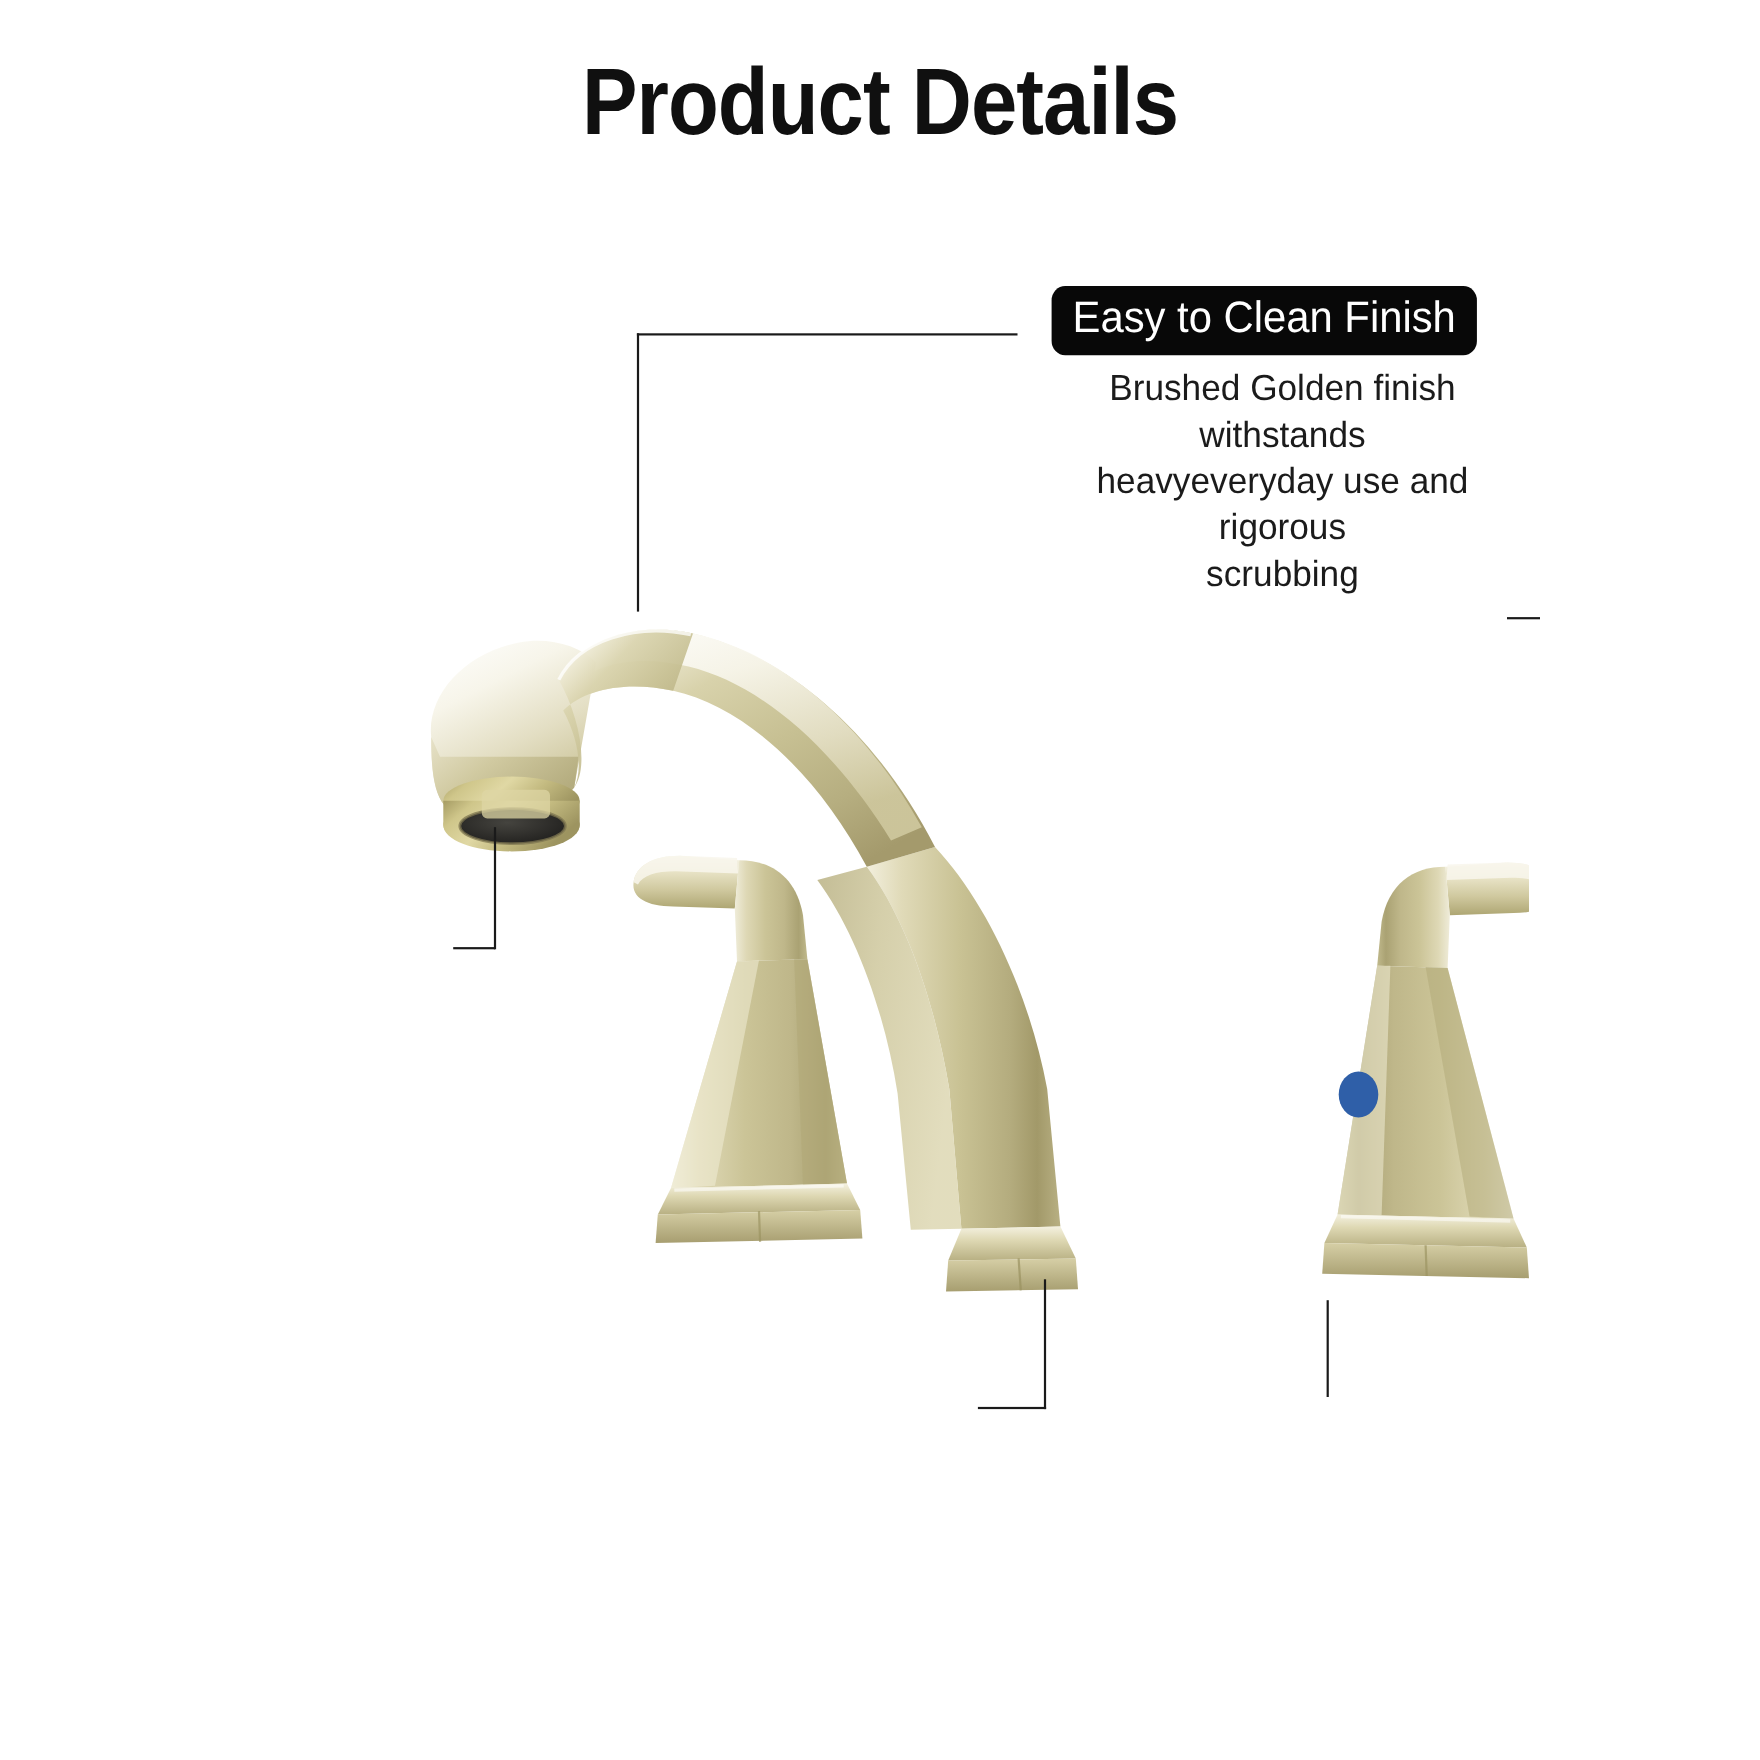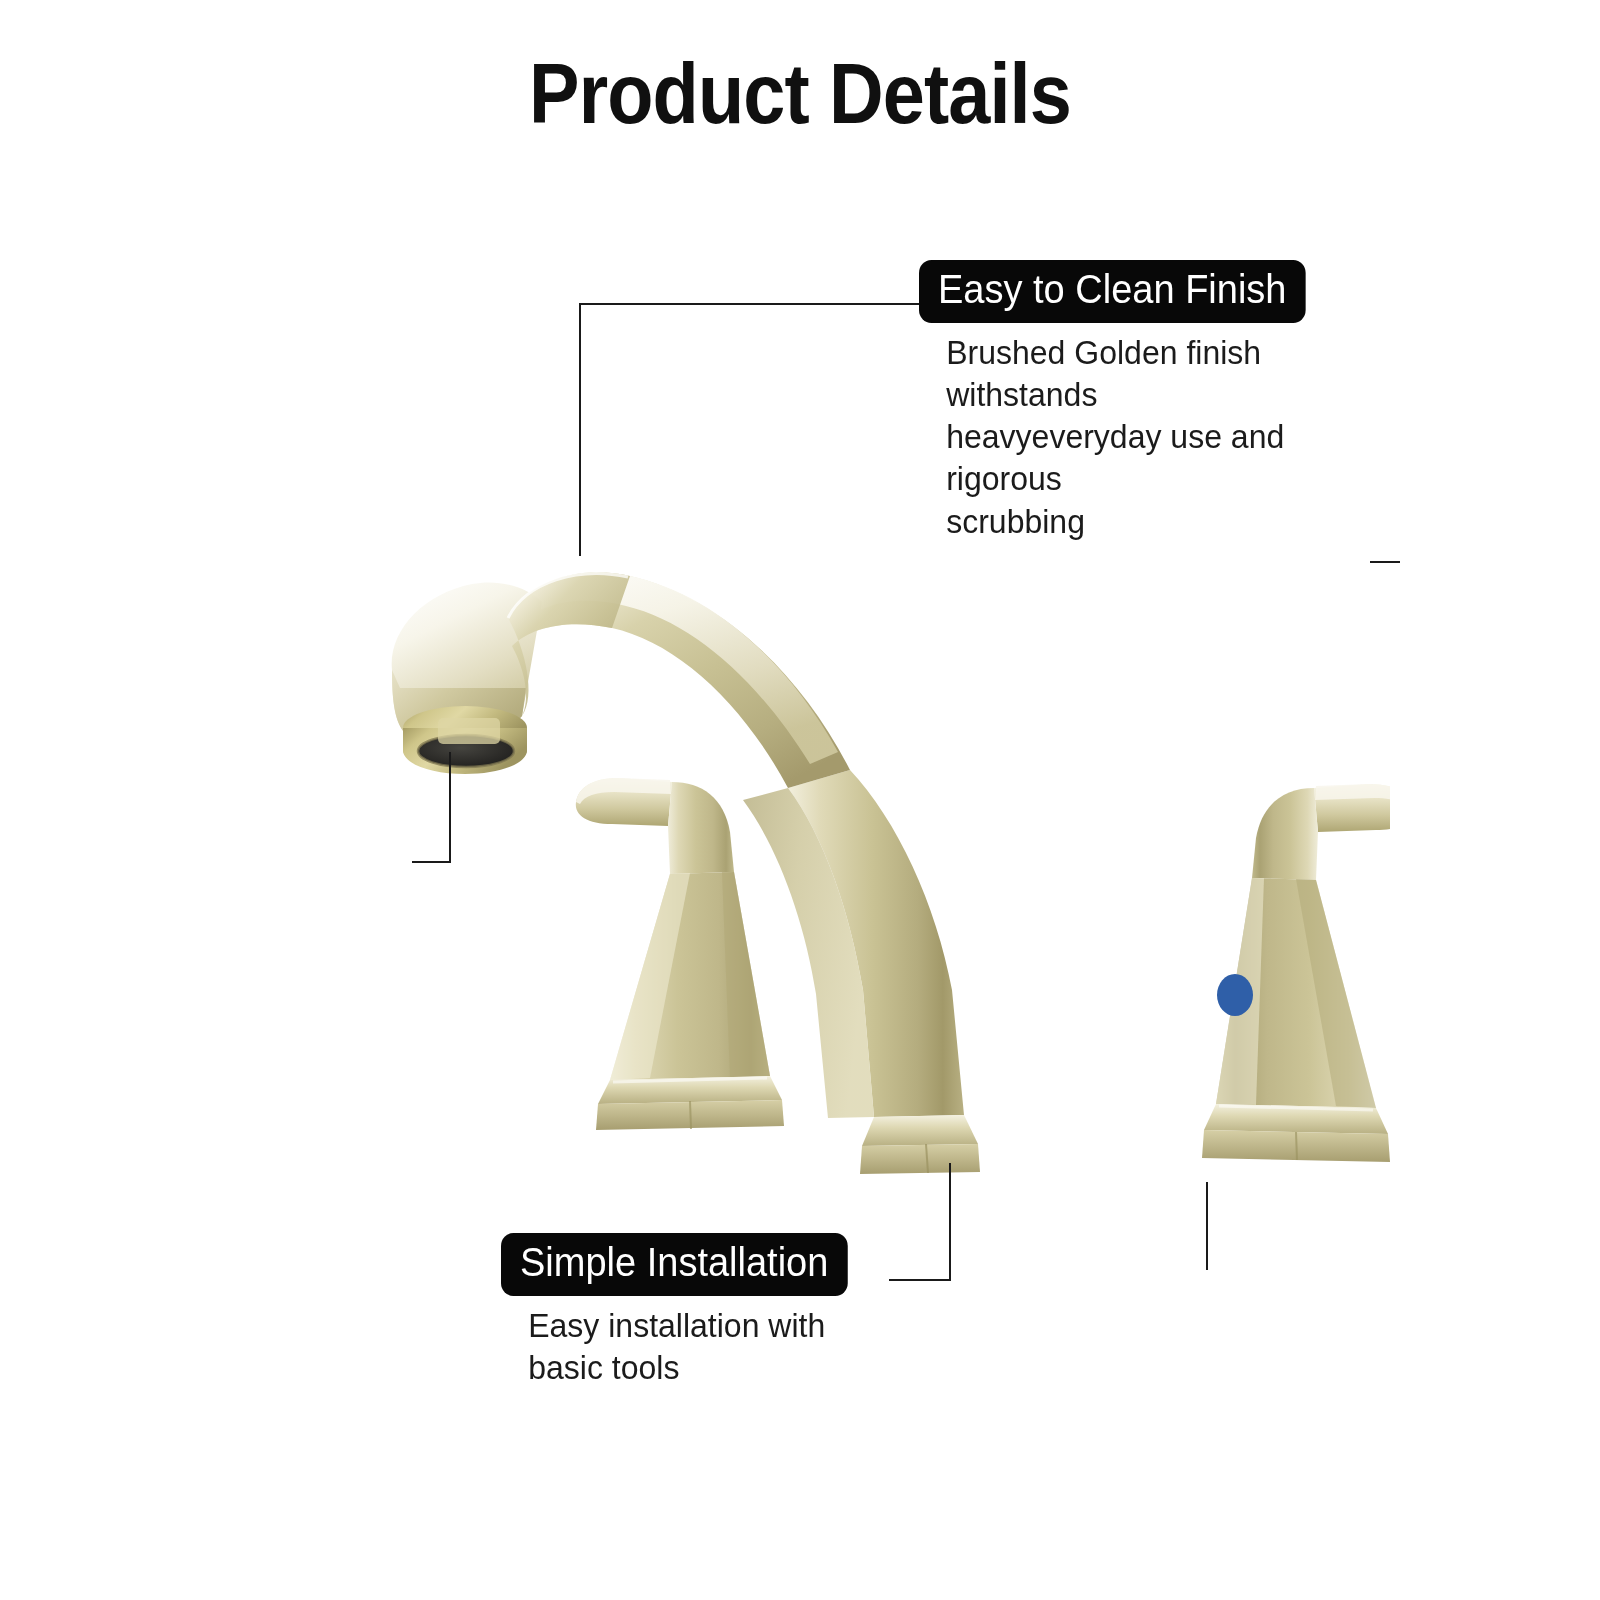--- a/index.html
+++ b/index.html
@@ -256,29 +256,24 @@
   <div class="conn v" style="left:1440px; top:561px; height:248px;"></div>
 
   <div class="conn v" style="left:449px; top:752px; height:111px;"></div>
   <div class="conn h" style="left:412px; top:861px; width:38px;"></div>
 
   <div class="conn v" style="left:949px; top:1163px; height:118px;"></div>
   <div class="conn h" style="left:889px; top:1279px; width:62px;"></div>
 
   <div class="conn v" style="left:1206px; top:1182px; height:88px;"></div>
 
-  <div class="callout" style="left:919px; top:260px;">
+  <div class="callout" style="left:919px; top:260px;text-align:center;">
     <div class="badge">Easy to Clean Finish</div>
     <div class="desc indent">Brushed Golden  finish withstands
 heavyeveryday use and rigorous
 scrubbing</div>
   </div>
 
 
 
-  <div class="callout" style="left:501px; top:1233px;">
-    <div class="badge">Simple Installation</div>
-    <div class="desc indent">Easy installation with
-basic tools</div>
-  </div>
 
 
 </div>
 
 </body></html>

